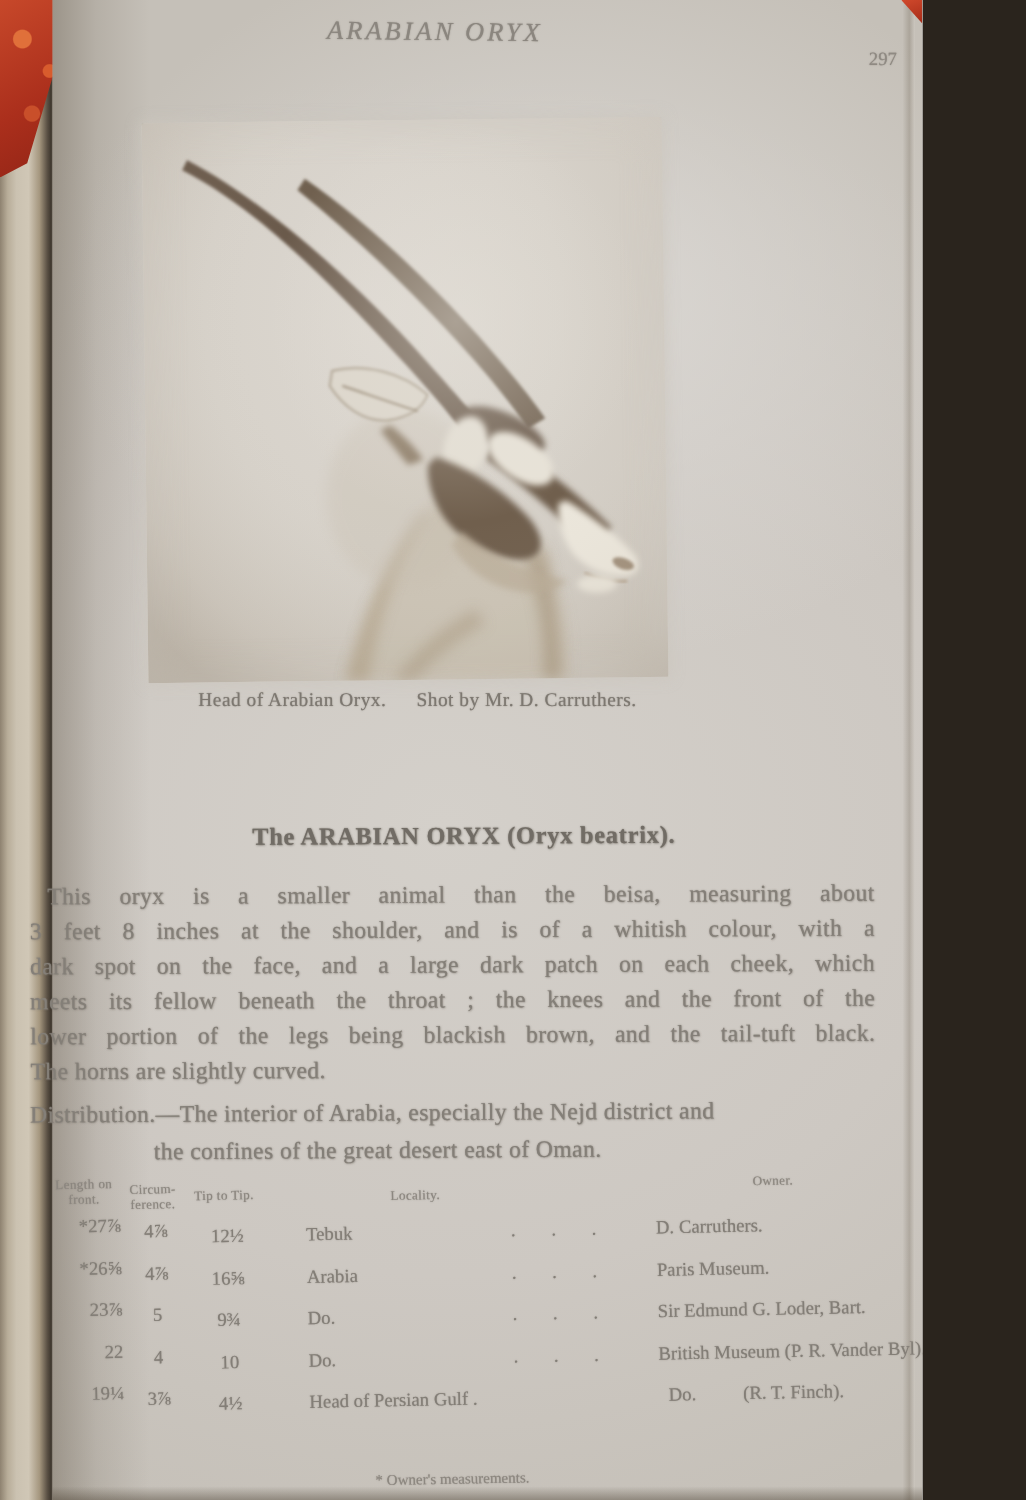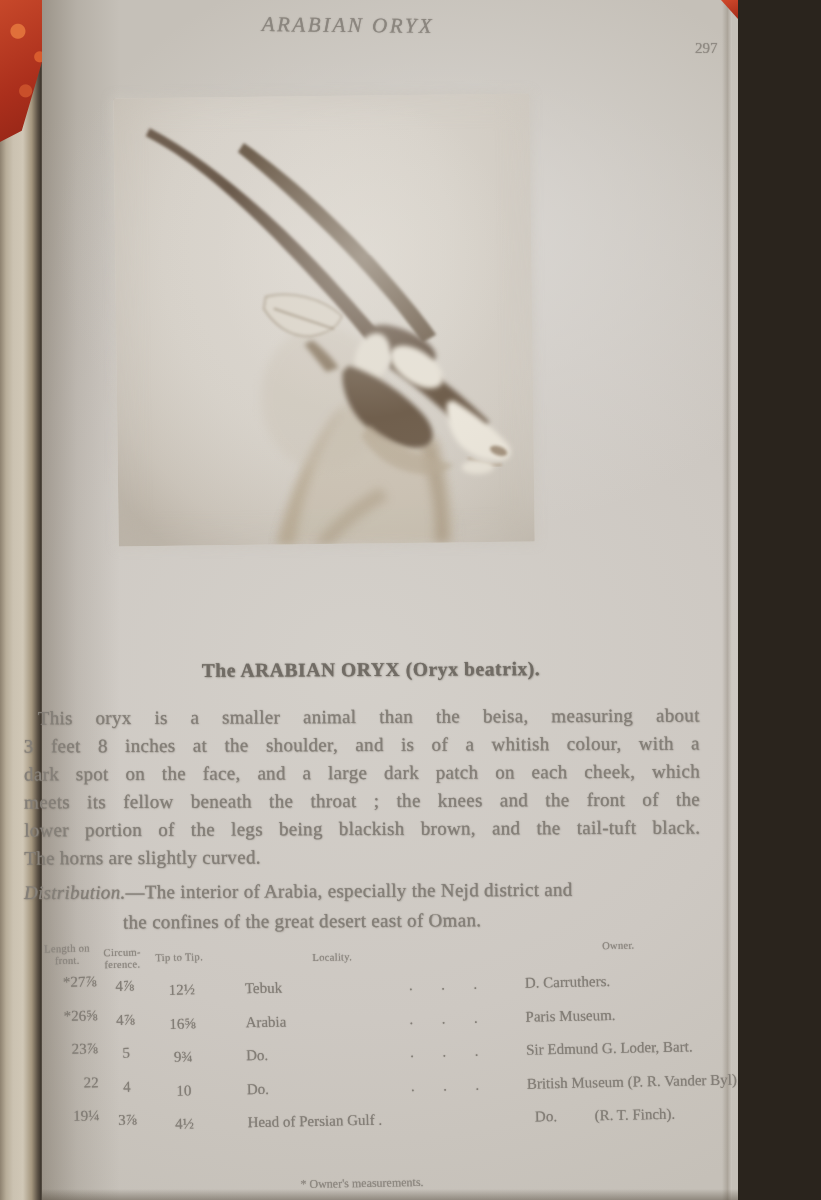--- a/index.html
+++ b/index.html
@@ -85,21 +85,21 @@
     transform:rotate(-.25deg);
   }
   .jline{text-align:justify;text-align-last:justify;white-space:nowrap;}
   .jline.first{text-indent:14px;}
   .jline.last{text-align-last:left;white-space:normal;}
   .dist{
     position:absolute;left:24px;top:876px;width:676px;
     font-size:19px;line-height:29.5px;letter-spacing:.3px;
     transform:rotate(-.35deg);
   }
-  .dist .lbl{font-style:italic;}
+  .dist .lbl{}
   .dist-l2{text-align:center;padding-right:120px;}
   
   .meas-table{
     position:absolute;left:40px;top:944px;width:746px;
     font-size:15px;color:#837e77;transform:rotate(-1.15deg);
     text-shadow:0 0 1.1px rgba(128,122,114,.85);
   }
   .thead{display:flex;align-items:flex-start;font-size:10.5px;color:#8c8780;
     letter-spacing:.3px;margin-bottom:9px;line-height:12px;}
   .tr{display:flex;align-items:flex-start;height:33.5px;}
@@ -180,20 +180,21 @@
       <path d="M252,330 C276,350 306,364 336,370 C326,380 306,382 288,376 C268,370 252,356 244,340 Z" fill="#b9ac97" opacity=".7" filter="url(#b2)"></path>
 
       <path d="M150,200 C176,194 206,202 226,220 C222,231 210,238 194,240 C174,241 158,228 148,212 Z" fill="#dcd6cb" stroke="#a39580" stroke-width="1.5" filter="url(#b1)"></path>
       <path d="M158,212 C178,219 200,227 218,233" stroke="#93846f" stroke-width="1.5" fill="none" filter="url(#b1)"></path>
       <path d="M196,244 C206,252 216,262 222,272 L210,276 C202,266 194,256 188,248 Z" fill="#8d7d68" filter="url(#b2)"></path>
 
       <rect x="0" y="0" width="416" height="448" fill="url(#vig)"></rect>
     </svg>
   </div>
 
+  <div class="caption">Head of Arabian Oryx.  Shot by Mr. D. Carruthers.</div>
 
   <div class="sec-title">The ARABIAN ORYX (Oryx beatrix).</div>
 
   <div class="para ink">
     <div class="jline first">This oryx is a smaller animal than the beisa, measuring about</div>
     <div class="jline">3 feet 8 inches at the shoulder, and is of a whitish colour, with a</div>
     <div class="jline">dark spot on the face, and a large dark patch on each cheek, which</div>
     <div class="jline">meets its fellow beneath the throat ; the knees and the front of the</div>
     <div class="jline">lower portion of the legs being blackish brown, and the tail-tuft black.</div>
     <div class="jline last">The horns are slightly curved.</div>

